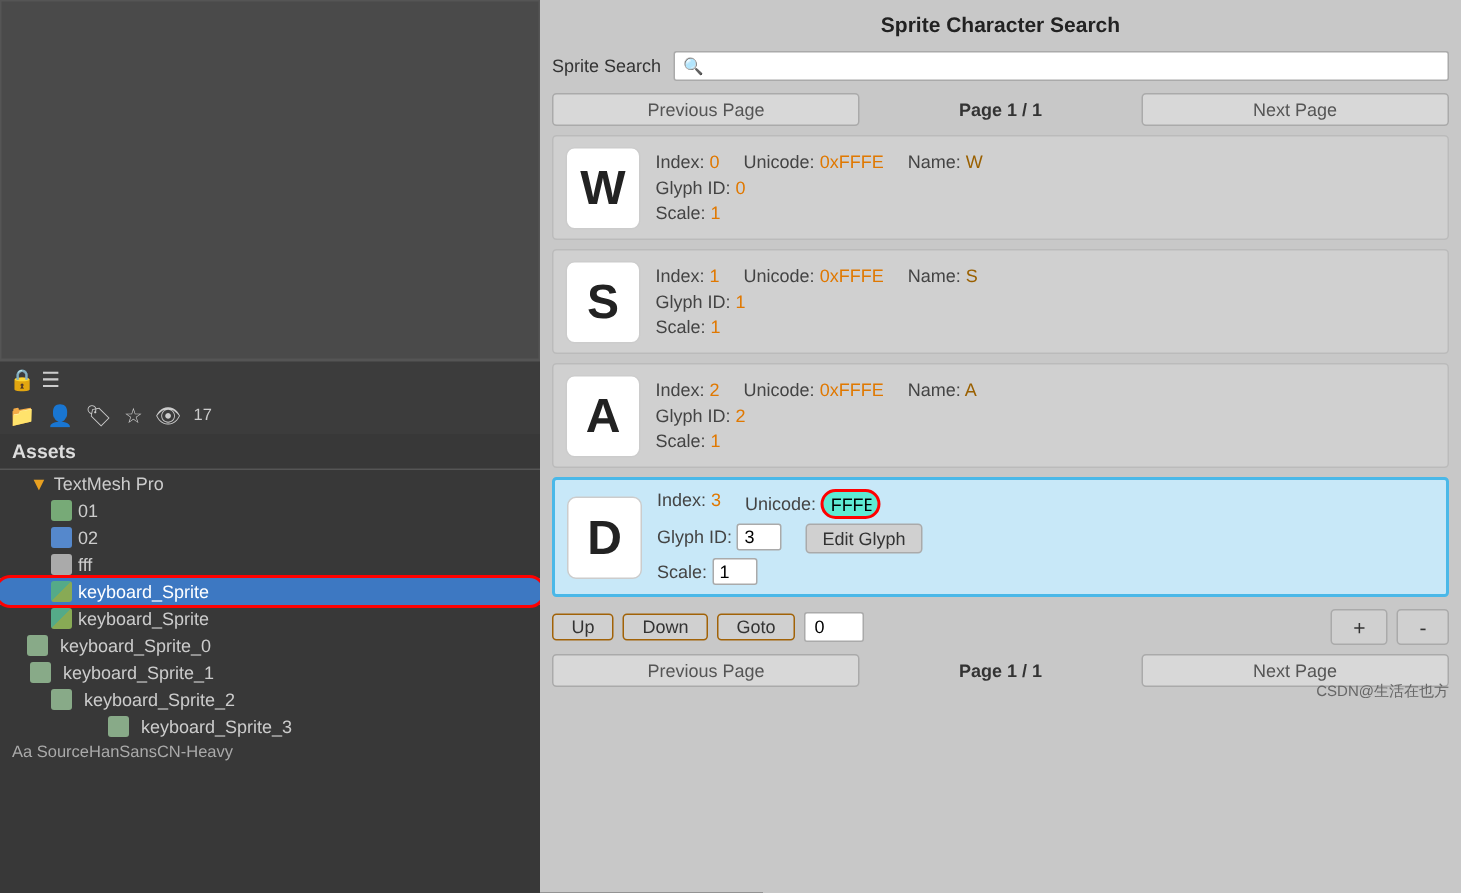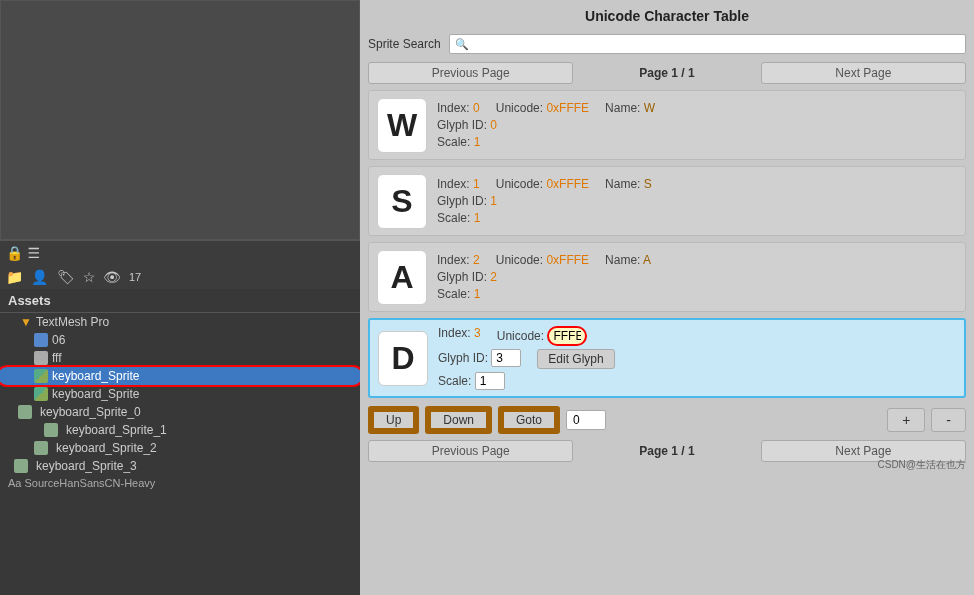--- a/index.html
+++ b/index.html
@@ -261,21 +261,21 @@
     .scale-input {
       background: white;
       border: 1px solid #aaa;
       border-radius: 2px;
       padding: 1px 4px;
       font-size: 12px;
       width: 30px;
     }
 
     .unicode-input {
-      background: #fef9c3;
+      background: #5eead4;
       border: 1px solid #aaa;
       border-radius: 2px;
       padding: 1px 4px;
       font-size: 12px;
       width: 40px;
     }
 
     .name-input {
       background: white;
       border: 1px solid #aaa;
@@ -287,21 +287,21 @@
 
     .bottom-controls {
       display: flex;
       align-items: center;
       gap: 6px;
       margin-top: 2px;
     }
 
     .ctrl-btn {
       background: #d0d0d0;
-      border: 6px solid #a16207;
+      border: 1px solid #a16207;
       border-radius: 3px;
       padding: 1px 12px;
       font-size: 12px;
       cursor: pointer;
       color: #333;
     }
 
     .goto-input {
       background: white;
       border: 1px solid #aaa;
@@ -348,60 +348,64 @@
   </div>
 
   <div class="assets-section">
     <div class="assets-header">Assets</div>
 
     <div class="asset-item indent-1">
       <span style="color:#e8a020;">▼</span>
       <span class="asset-label">TextMesh Pro</span>
     </div>
     <div class="asset-item indent-2">
+      <span class="asset-icon asset-icon-square"></span>
+      <span class="asset-label">01</span>
+    </div>
+    <div class="asset-item indent-2">
       <span class="asset-icon asset-icon-blue"></span>
-      <span class="asset-label">06</span>
+      <span class="asset-label">02</span>
     </div>
     <div class="asset-item indent-2">
       <span class="asset-icon asset-icon-gray"></span>
       <span class="asset-label">fff</span>
     </div>
     <div class="asset-item indent-2 selected" style="position:relative;">
       <span class="asset-icon asset-icon-img"></span>
       <span class="asset-label">keyboard_Sprite</span>
 
       <span style="position:absolute;left:-4px;top:-2px;right:-4px;bottom:-2px;border:2px solid red;border-radius:12px;pointer-events:none;"></span>
     </div>
     <div class="asset-item indent-2">
       <span class="asset-icon asset-icon-img"></span>
       <span class="asset-label">keyboard_Sprite</span>
     </div>
     <div class="asset-item indent-2" style="padding-left:18px;">
       <span style="display:inline-block;width:14px;height:14px;background:#8a8;border-radius:2px;margin-right:4px;"></span>
       <span class="asset-label">keyboard_Sprite_0</span>
     </div>
-    <div class="asset-item indent-2" style="padding-left:44px;">
+    <div class="asset-item indent-2" style="padding-left:20px;">
       <span style="display:inline-block;width:14px;height:14px;background:#8a8;border-radius:2px;margin-right:4px;"></span>
       <span class="asset-label">keyboard_Sprite_1</span>
     </div>
     <div class="asset-item indent-2" style="padding-left:34px;">
       <span style="display:inline-block;width:14px;height:14px;background:#8a8;border-radius:2px;margin-right:4px;"></span>
       <span class="asset-label">keyboard_Sprite_2</span>
     </div>
-    <div class="asset-item indent-2" style="padding-left:14px;">
+    <div class="asset-item indent-2" style="padding-left:28px;margin-left:44px;">
       <span style="display:inline-block;width:14px;height:14px;background:#8a8;border-radius:2px;margin-right:4px;"></span>
       <span class="asset-label">keyboard_Sprite_3</span>
     </div>
 
     <div class="source-han">Aa SourceHanSansCN-Heavy</div>
   </div>
 </div>
 
 <div class="right-panel">
-  <div class="panel-title">Unicode Character Table</div>
+  <div class="panel-title">Sprite Character Search</div>
 
   <div class="search-row">
     <span style="color:#333;font-size:12px;">Sprite Search</span>
     <div style="display:flex;align-items:center;background:white;border:1px solid #aaa;border-radius:2px;padding:2px 6px;flex:1;">
       <span style="color:#888;font-size:11px;">🔍</span>
       <input type="text" style="border: none; outline: none; font-size: 12px; flex: 1 1 0%;">
     </div>
   </div>
 
   <div class="nav-row">

